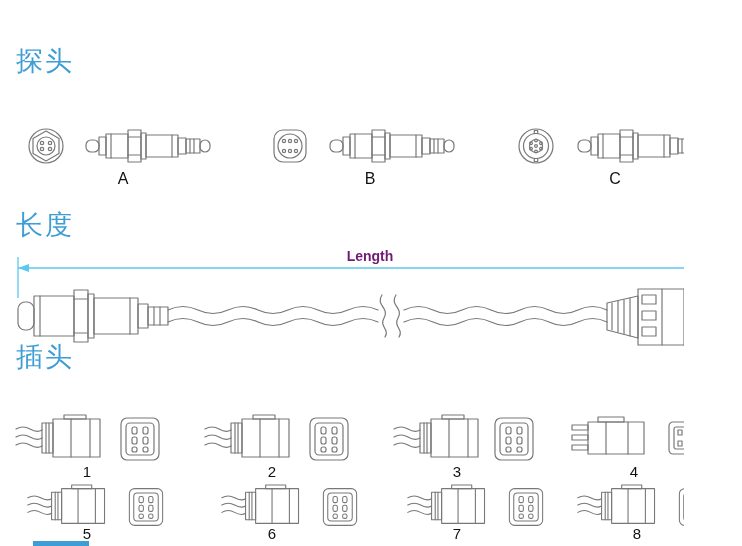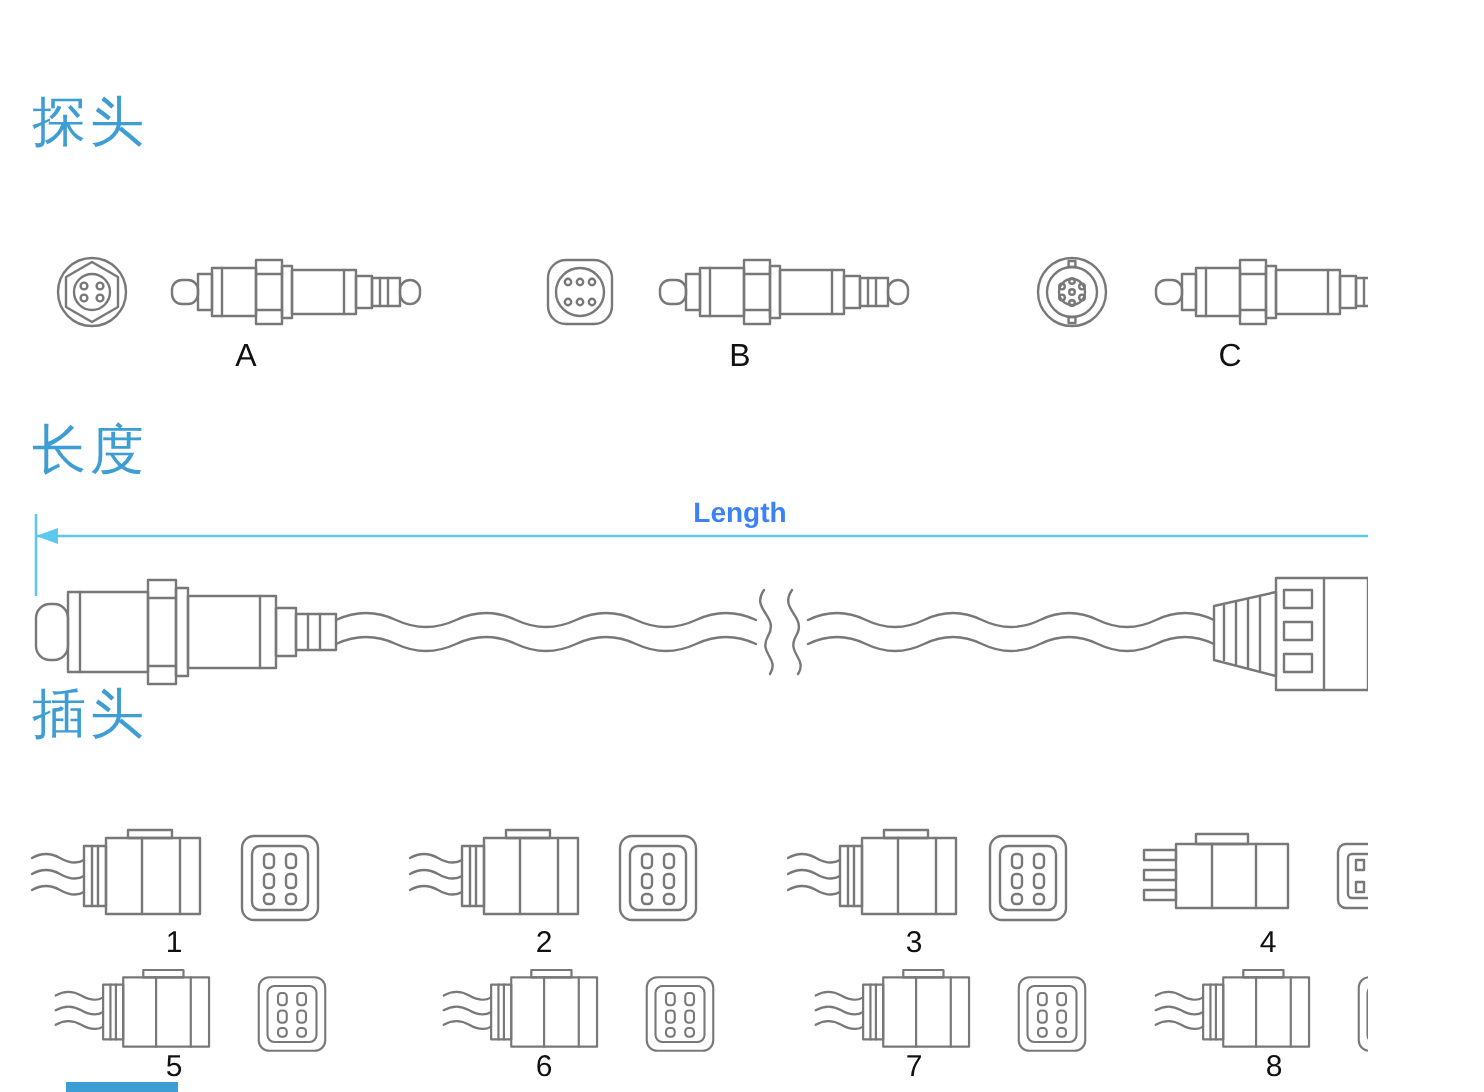--- a/index.html
+++ b/index.html
@@ -16,21 +16,21 @@
   .item-label{
     position:absolute;width:30px;text-align:center;
     font-size:16px;color:var(--label-text,#111);
   }
   .num-label{
     position:absolute;width:18px;text-align:center;
     font-size:15px;color:var(--label-text,#111);
   }
   .length-label{
     position:absolute;left:325px;top:248px;width:90px;text-align:center;
-    font-size:14px;color:#3b82f6;font-weight:bold;
+    font-size:14px;color:#701a75;font-weight:bold;
   }
   svg{position:absolute;display:block;}
   .ln{stroke:var(--line-art,#787878);fill:none;stroke-width:1.2;stroke-linecap:round;stroke-linejoin:round;}
   .dim{stroke:var(--dimension,#5bc8f0);fill:none;stroke-width:1.3;}
   .dimfill{fill:var(--dimension,#5bc8f0);stroke:none;}
   .strip{position:absolute;left:33px;top:541px;width:56px;height:5px;background:var(--heading,#3d9dd5);}
 </style>
 </head>
 <body>
 

